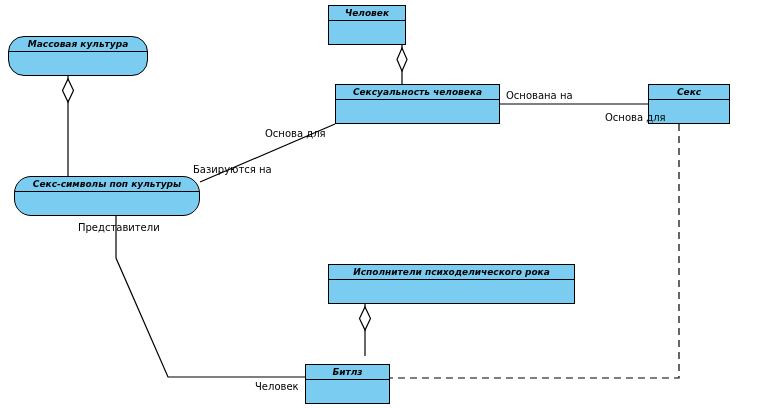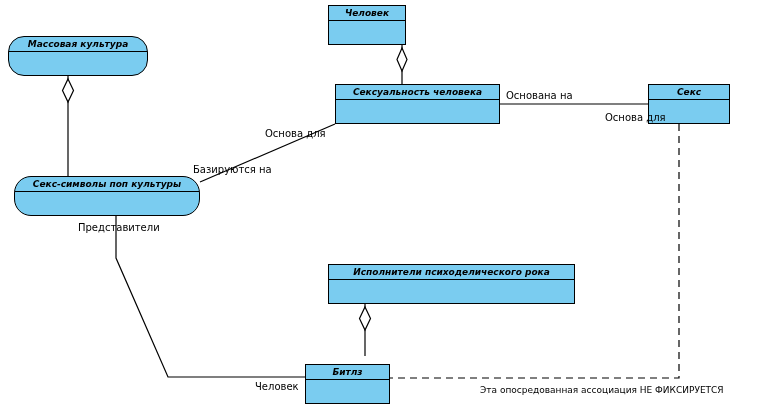--- a/index.html
+++ b/index.html
@@ -149,15 +149,14 @@
   <div class="edge-label" style="left:193px; top:164px;">Базируются на</div>
 
   <div class="edge-label" style="left:506px; top:90px;">Основана на</div>
 
   <div class="edge-label" style="left:605px; top:112px;">Основа для</div>
 
   <div class="edge-label" style="left:78px; top:222px;">Представители</div>
 
   <div class="edge-label" style="left:255px; top:381px;">Человек</div>
 
-  <div class="note-label" style="left:480px; top:385px;">Эта опосредованная ассоциация НЕ ФИКСИРУЕТСЯ</div>
 
 </div>
 
 </body></html>

